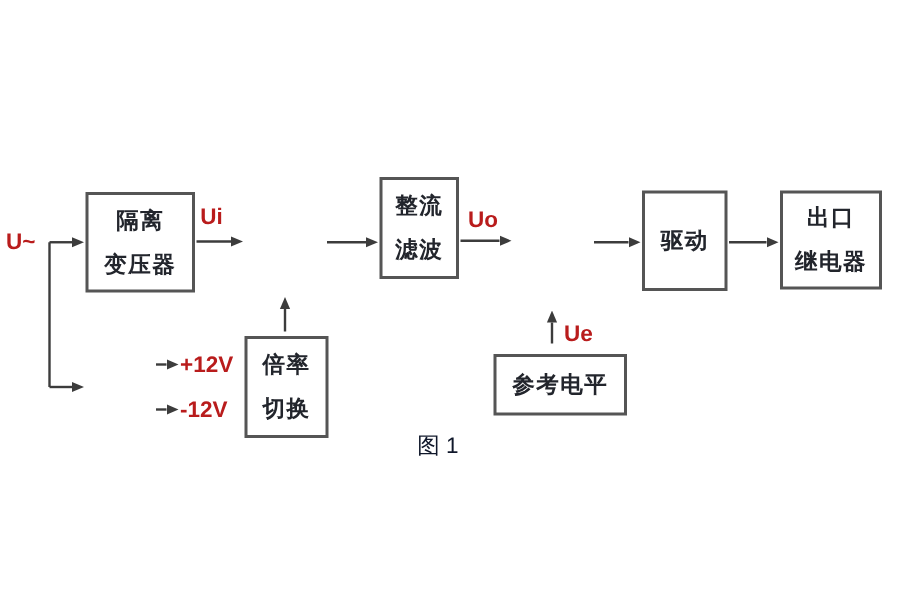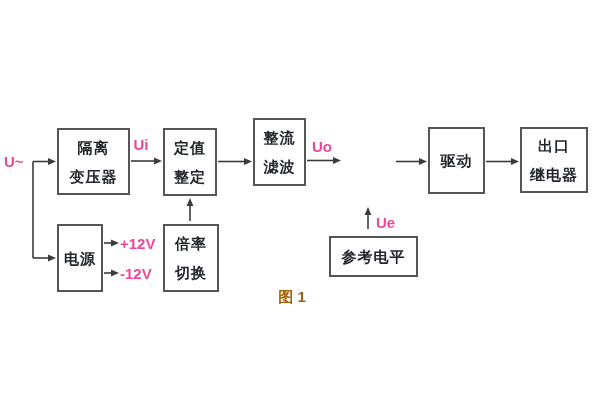--- a/index.html
+++ b/index.html
@@ -25,33 +25,33 @@
     color:#22252c;
     font-size:15px;
     font-weight:600;
     line-height:15px;
     letter-spacing:1px;
   }
   .box span{display:block;white-space:nowrap;}
   .sig{
     position:absolute;
     z-index:2;
-    color:#ec4899;
+    color:#b91c1c;
     font-size:15px;
     font-weight:700;
     line-height:15px;
     white-space:nowrap;
   }
   .sig.center{text-align:center;}
   .caption{
     position:absolute;
     z-index:2;
-    color:#a16207;
+    color:#0f172a;
     font-size:15px;
-    font-weight:700;
+    font-weight:400;
     text-align:center;
     white-space:nowrap;
   }
 </style>
 </head>
 <body>
 
 <div id="stage">
 
   <svg id="wires" width="600" height="400" viewBox="0 0 600 400">
@@ -78,43 +78,36 @@
       <path d="M104,243 H111" marker-end="url(#ah)"></path>
       <path d="M104,273 H111" marker-end="url(#ah)"></path>
     </g>
   </svg>
 
   <div class="box" style="left:57px;top:128px;width:73px;height:67px">
     <span>隔离</span>
     <span>变压器</span>
   </div>
 
-  <div class="box" style="left:163px;top:128px;width:54px;height:68px">
-    <span>定值</span>
-    <span>整定</span>
-  </div>
 
   <div class="box" style="left:253px;top:118px;width:53px;height:68px">
     <span>整流</span>
     <span>滤波</span>
   </div>
 
 
   <div class="box" style="left:520px;top:127px;width:68px;height:66px">
     <span>出口</span>
     <span>继电器</span>
   </div>
 
   <div class="box" style="left:428px;top:127px;width:57px;height:67px">
     <span>驱动</span>
   </div>
 
-  <div class="box" style="left:57px;top:224px;width:46px;height:68px">
-    <span>电源</span>
-  </div>
 
   <div class="box" style="left:163px;top:224px;width:56px;height:68px">
     <span>倍率</span>
     <span>切换</span>
   </div>
 
   <div class="box" style="left:329px;top:236px;width:89px;height:41px">
     <span>参考电平</span>
   </div>
 

